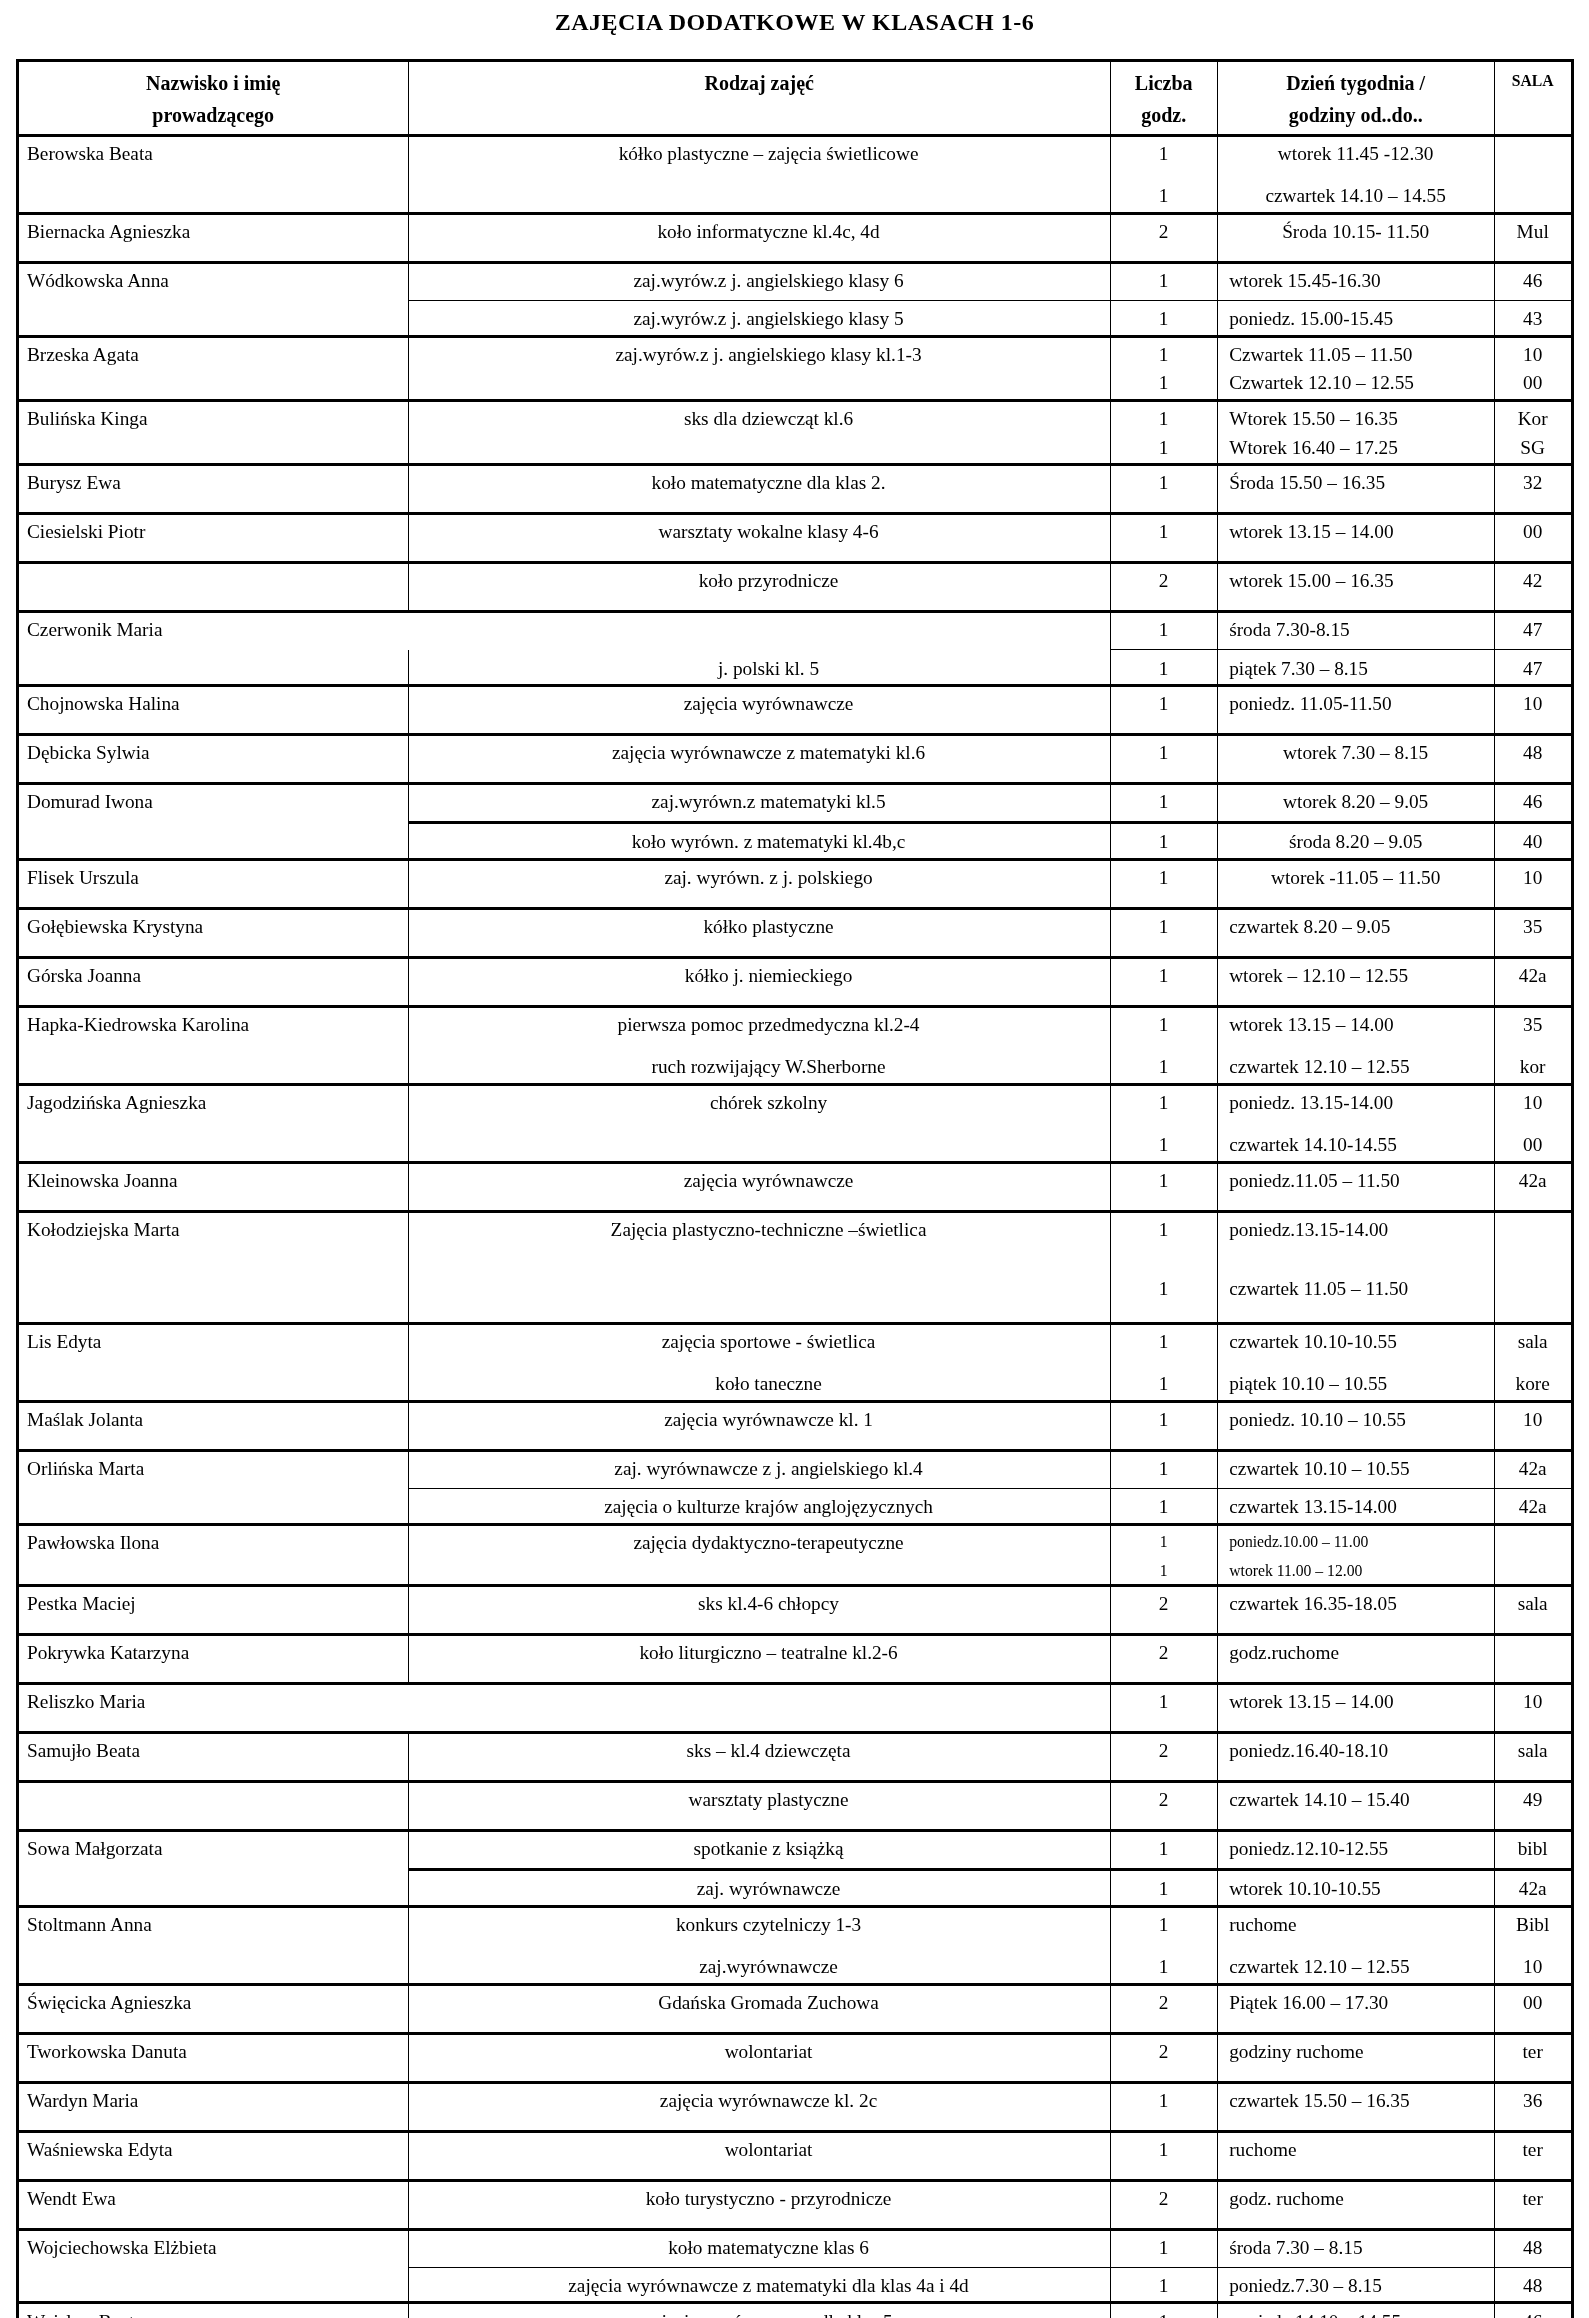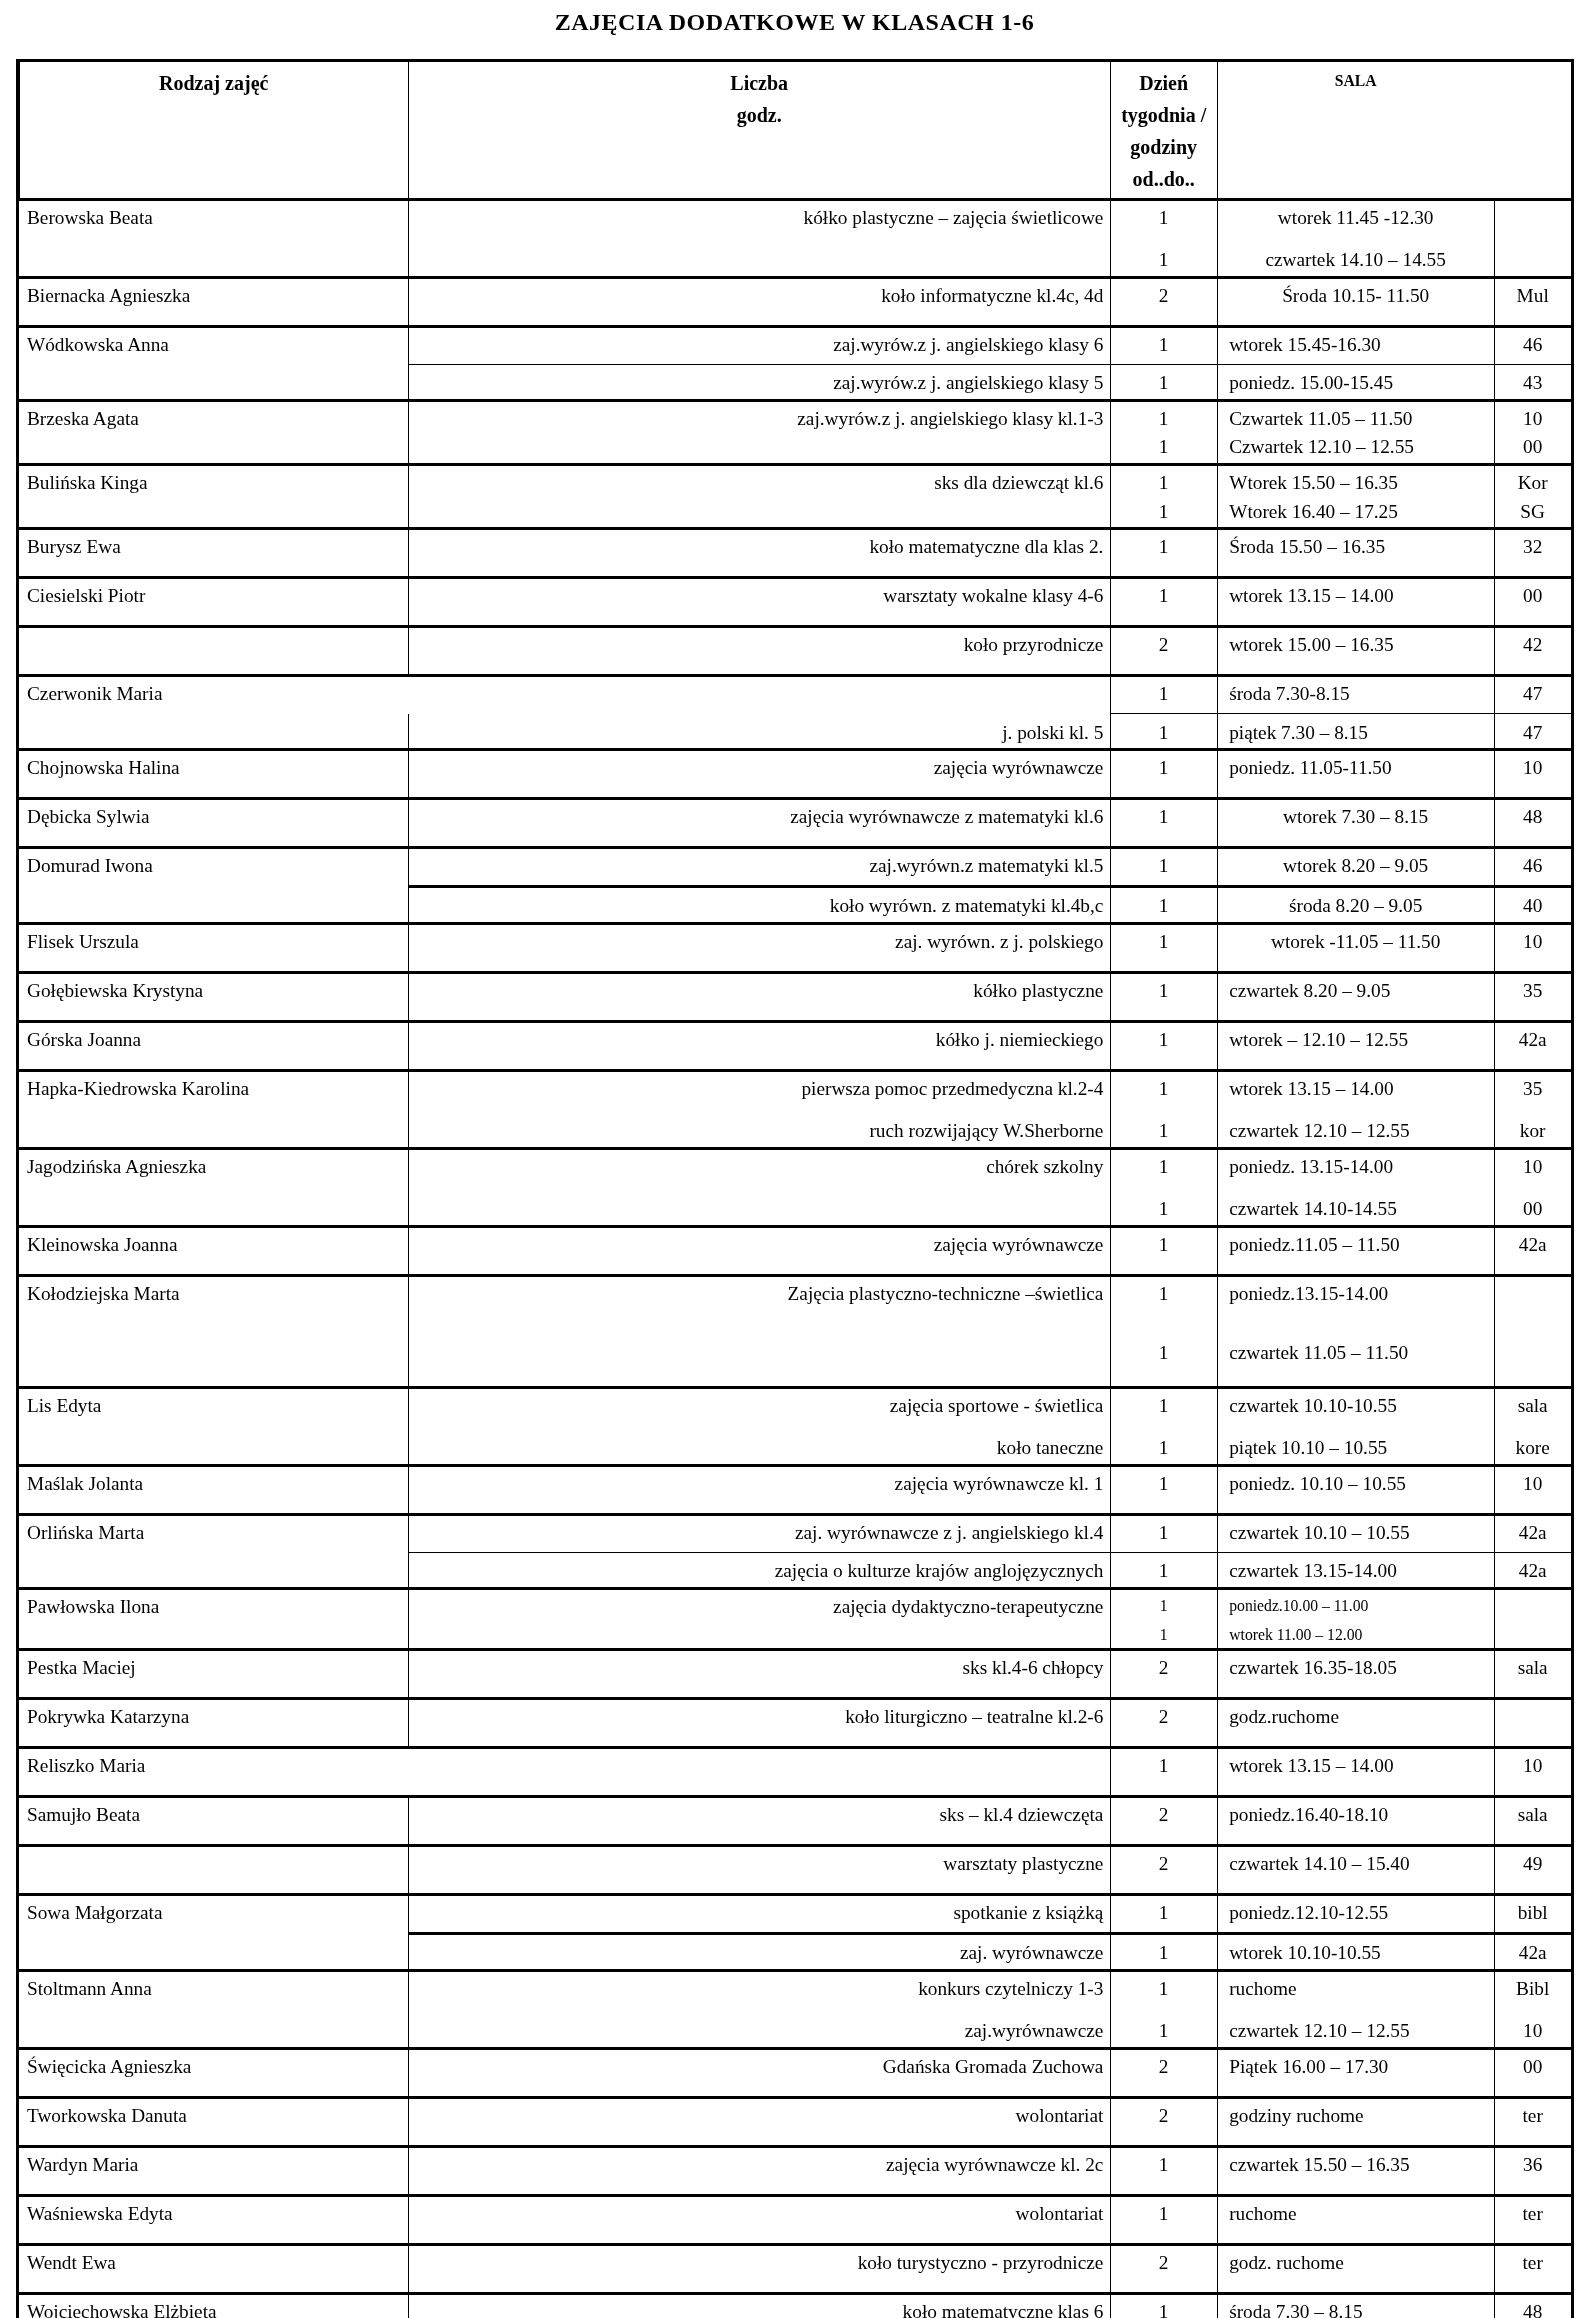--- a/index.html
+++ b/index.html
@@ -8,21 +8,21 @@
   .title{padding-top:9.4px;text-align:center;font-size:24px;font-weight:bold;letter-spacing:0.5px;margin:0 0 23px 0;}
   .table{width:1558px;margin:0 15.7px;border:3.7px solid #000;box-sizing:border-box;background:#fff;}
   .thead,.trow{display:grid;grid-template-columns:389px 702px 107px 277px 1fr;align-content:stretch;}
   .thead{border-bottom:3.7px solid #000;}
   .rows-wrap .trow + .trow{border-top:3.1px solid #000;}
   .th{padding:4.2px 5.2px 3.1px 5.2px;text-align:center;font-weight:bold;font-size:20px;line-height:32px;min-height:69px;box-sizing:border-box;}
   .th.sala-h{font-size:15.7px;line-height:27px;}
   .bl{border-left:1.6px solid #000;}
   .c{padding:5.2px 6.3px 3.1px 6.3px;font-size:19.3px;line-height:24.5px;box-sizing:border-box;min-height:24px;}
   .c.name{padding-left:8.3px;text-align:left;}
-  .c.rodzaj{padding-left:25px;text-align:right;}
+  .c.rodzaj{padding-left:25px;text-align:center;}
   .c.godz{text-align:center;padding-left:2.1px;padding-right:2.1px;}
   .c.dzien{padding-left:11.5px;text-align:left;}
   .c.dzien.center{text-align:center;padding-left:2.1px;padding-right:2.1px;}
   .c.sala{text-align:center;padding-left:2.1px;padding-right:2.1px;}
   .c.small{font-size:15.7px;line-height:21px;}
   .c.r1{padding-top:1px;}
   .gaprow .c.r1{padding-top:14.6px;}
   .c.bb-thin{border-bottom:1.6px solid #000;padding-bottom:6.3px;}
   .c.bb-thick{border-bottom:3.1px solid #000;padding-bottom:6.3px;}
   .divided .c.r1{padding-top:6.3px;}
@@ -33,20 +33,24 @@
   .trow.tall2{min-height:109px;}
 </style>
 </head>
 <body>
 
 <div class="page">
   <div class="title">ZAJĘCIA DODATKOWE W KLASACH 1-6</div>
 
   <div class="table">
     <div class="thead">
+      <div class="th">
+        <div>Nazwisko i imię</div>
+        <div>prowadzącego</div>
+      </div>
       <div class="th bl">
         <div>Rodzaj zajęć</div>
       </div>
       <div class="th bl">
         <div>Liczba</div>
         <div>godz.</div>
       </div>
       <div class="th bl">
         <div>Dzień tygodnia /</div>
         <div>godziny od..do..</div>

